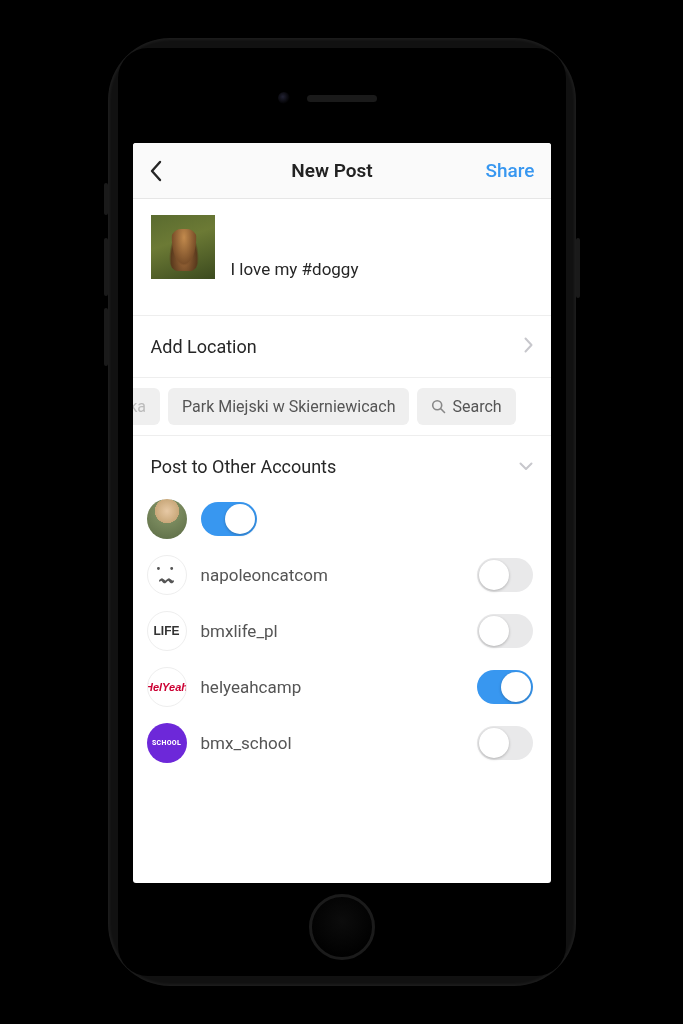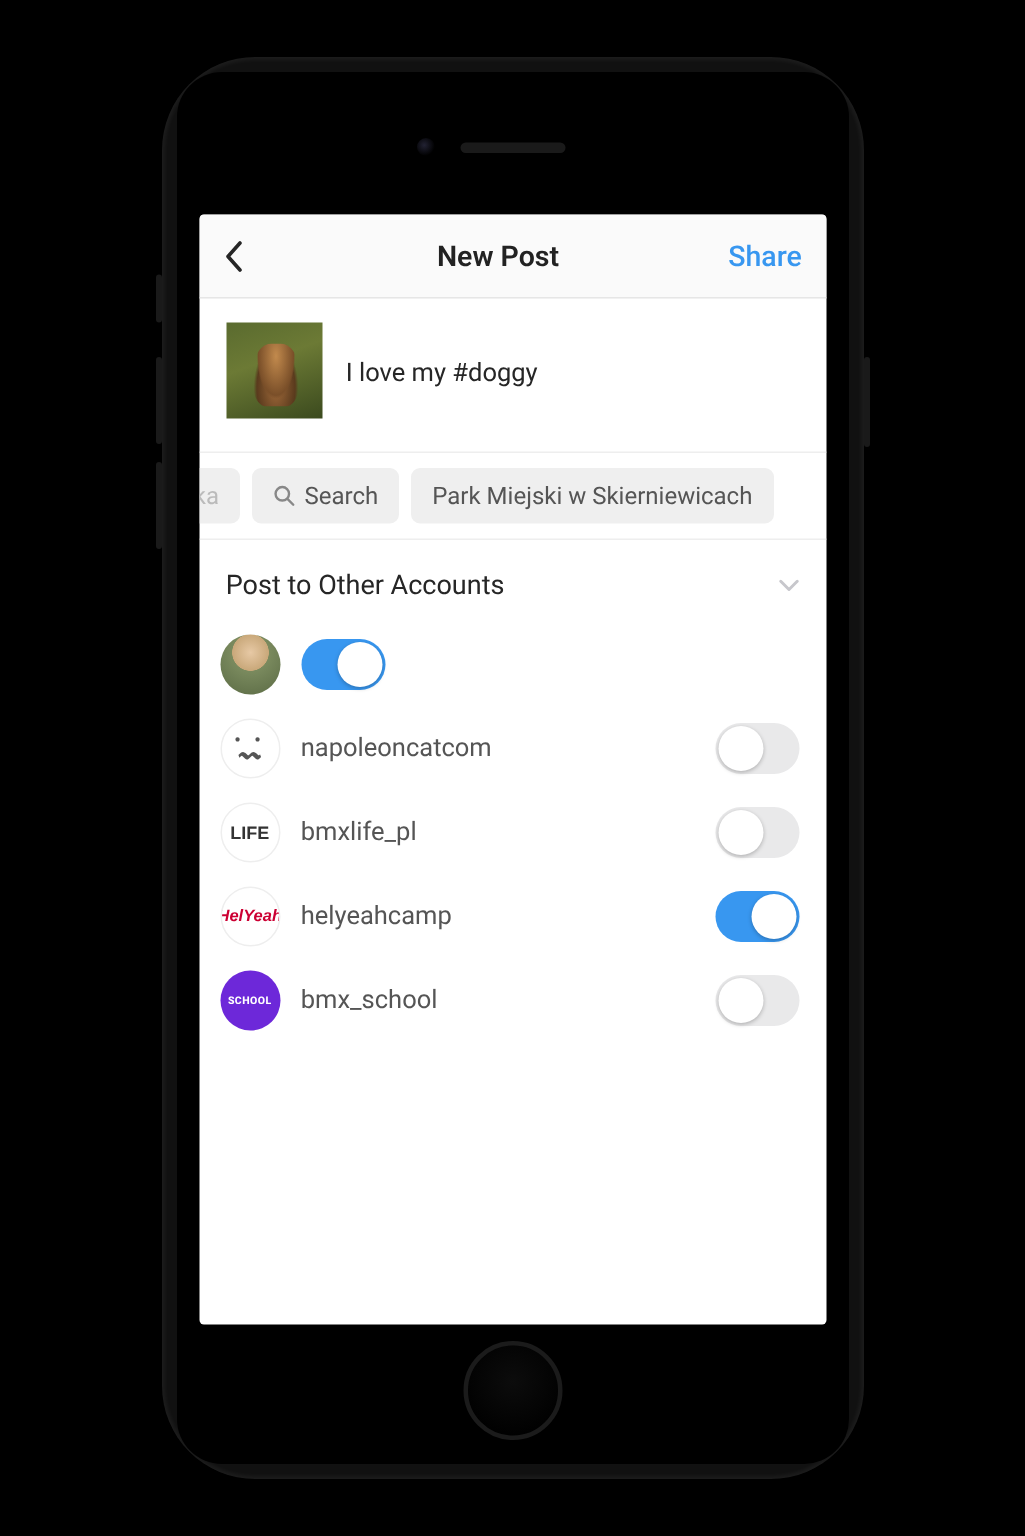--- a/index.html
+++ b/index.html
@@ -121,22 +121,22 @@
     color:#222;
   }
   .nav-share {
     font-size: 19px;
     font-weight: 500;
     color: #3897f0;
   }
   
   .caption-row {
     display:flex;
-    align-items:center;
-    padding: 16px 18px 22px 18px;
+    align-items:flex-end;
+    padding: 16px 18px 36px 18px;
     border-bottom:1px solid #eee;
   }
   .thumb {
     width: 64px;
     height: 64px;
     background: linear-gradient(160deg,#5a6b2f 0%, #6c7a35 40%, #3b4a1e 100%);
     position:relative;
     overflow:hidden;
     flex-shrink:0;
   }
@@ -285,37 +285,45 @@
           <div class="nav-title">New Post</div>
           <div class="nav-share">Share</div>
         </div>
 
         <div class="caption-row">
           <div class="thumb"></div>
           <div class="caption-text">I love my #doggy</div>
         </div>
 
 
+        <div class="row">
+          <span>Add Location</span>
+          <span class="chev">
+            <svg viewBox="0 0 9 16">
+                <path d="M1.5 1.5 L7.5 8 L1.5 14.5" fill="none" stroke-width="2" stroke-linecap="round" stroke-linejoin="round"></path>
+              </svg>
+          </span>
+        </div>
 
         <div class="chips-row">
           <div class="chip cut-left">
             <span>awka</span>
+          </div>
+          <div class="chip">
+            <span>Park Miejski w Skierniewicach</span>
           </div>
           <div class="chip">
             <span class="mag">
               <svg viewBox="0 0 15 15">
                   <circle cx="6.2" cy="6.2" r="4.5" fill="none" stroke="#888" stroke-width="1.6"></circle>
                   <line x1="9.8" y1="9.8" x2="13.5" y2="13.5" stroke="#888" stroke-width="1.6" stroke-linecap="round"></line>
                 </svg>
             </span>
             <span>Search</span>
           </div>
-          <div class="chip">
-            <span>Park Miejski w Skierniewicach</span>
-          </div>
         </div>
 
         <div class="section-head">
           <span>Post to Other Accounts</span>
           <svg viewBox="0 0 14 9">
             <path d="M1.5 1.5 L7 7 L12.5 1.5" fill="none" stroke="#c7c7cc" stroke-width="2" stroke-linecap="round" stroke-linejoin="round"></path>
           </svg>
         </div>
 
         <div class="acct-row">

